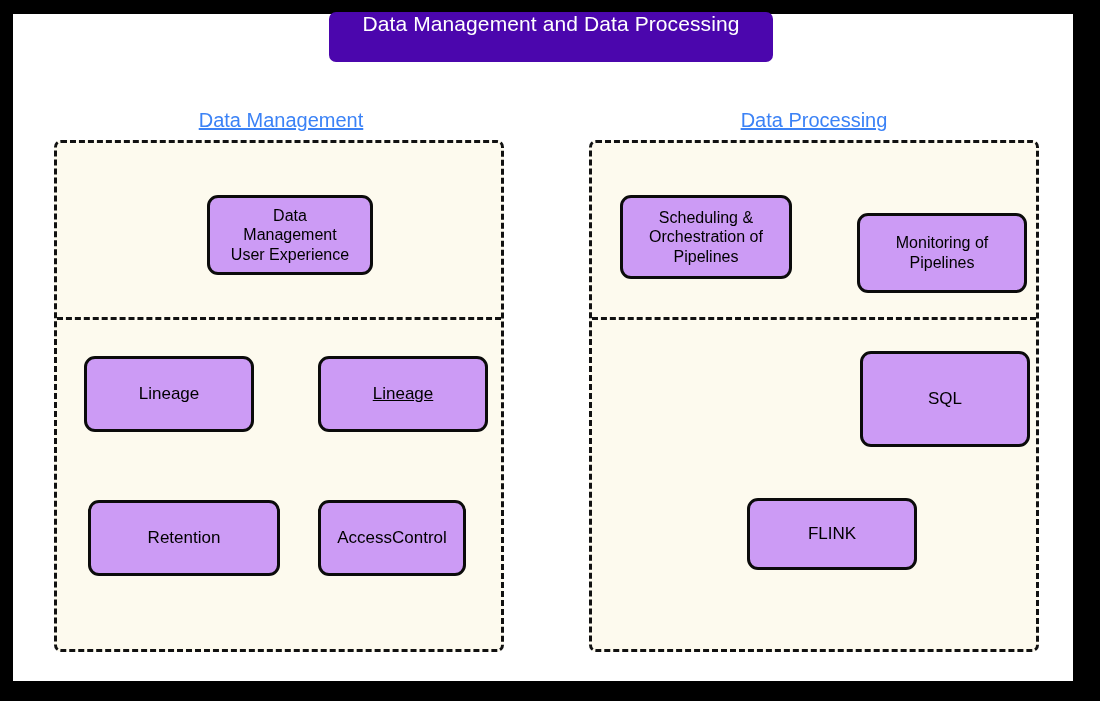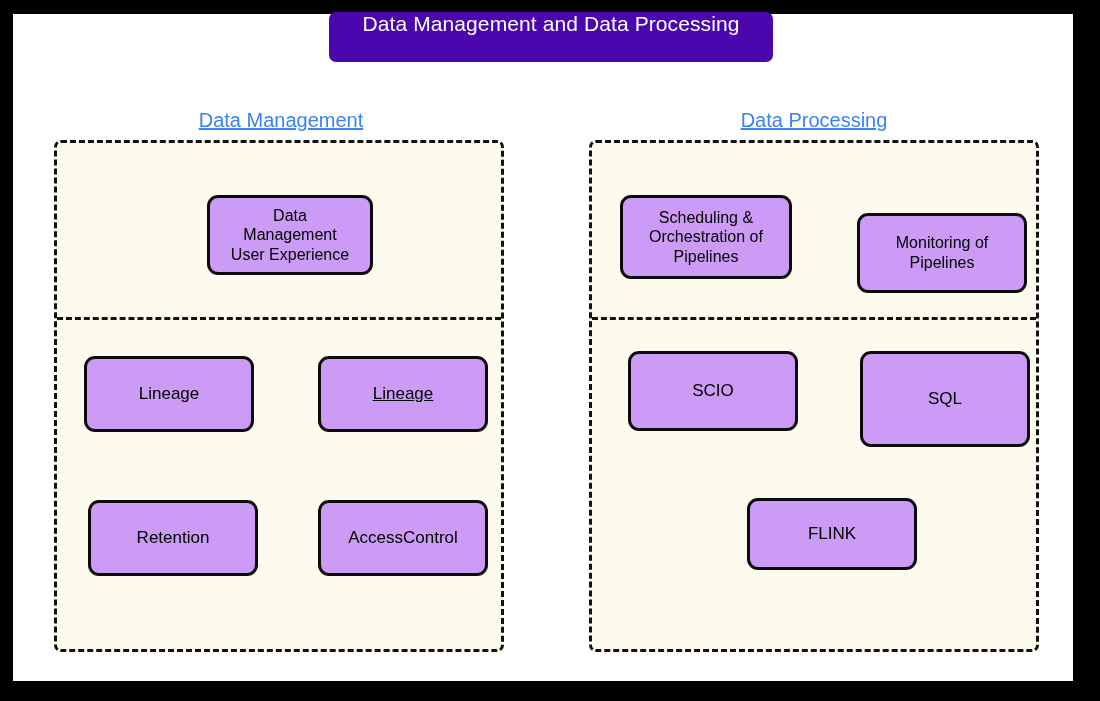--- a/index.html
+++ b/index.html
@@ -92,22 +92,22 @@
     font-size: 17px;
     line-height: 1.22;
     padding: 2px 6px;
   }
   .node.small-text { font-size: 16px; }
 
   
   #node-dm-ux        { left: 150px; top: 52px;  width: 166px; height: 80px; }
   #node-metadata     { left: 27px;  top: 213px; width: 170px; height: 76px; }
   #node-lineage      { left: 261px; top: 213px; width: 170px; height: 76px; text-decoration: underline; }
-  #node-retention    { left: 31px;  top: 357px; width: 170px; height: 76px; }
-  #node-accesscontrol{ left: 261px; top: 357px; width: 170px; height: 76px; }
+  #node-retention    { left: 31px;  top: 357px; width: 192px; height: 76px; }
+  #node-accesscontrol{ left: 261px; top: 357px; width: 148px; height: 76px; }
 
   
   #node-scheduling   { left: 28px;  top: 52px;  width: 172px; height: 84px; }
   #node-monitoring   { left: 265px; top: 54px;  width: 170px; height: 80px; margin-top: 16px; }
   #node-scio         { left: 36px;  top: 208px; width: 170px; height: 80px; }
   #node-sql          { left: 268px; top: 208px; width: 170px; height: 96px; }
   #node-flink        { left: 155px; top: 355px; width: 170px; height: 72px; }
 </style>
 </head>
 <body>
@@ -136,20 +136,19 @@
 
   <div class="group-heading" id="heading-dp">Data Processing</div>
 
   <div class="group-box" id="group-dp">
     <div class="group-divider" id="divider-dp"></div>
 
     <div class="node small-text" id="node-scheduling">Scheduling &amp;<br>Orchestration of<br>Pipelines</div>
 
     <div class="node small-text" id="node-monitoring">Monitoring of<br>Pipelines</div>
 
-    <div class="node" id="node-scio">SCIO</div>
 
     <div class="node" id="node-sql">SQL</div>
 
     <div class="node" id="node-flink">FLINK</div>
   </div>
 
 </div>
 
 </body></html>

